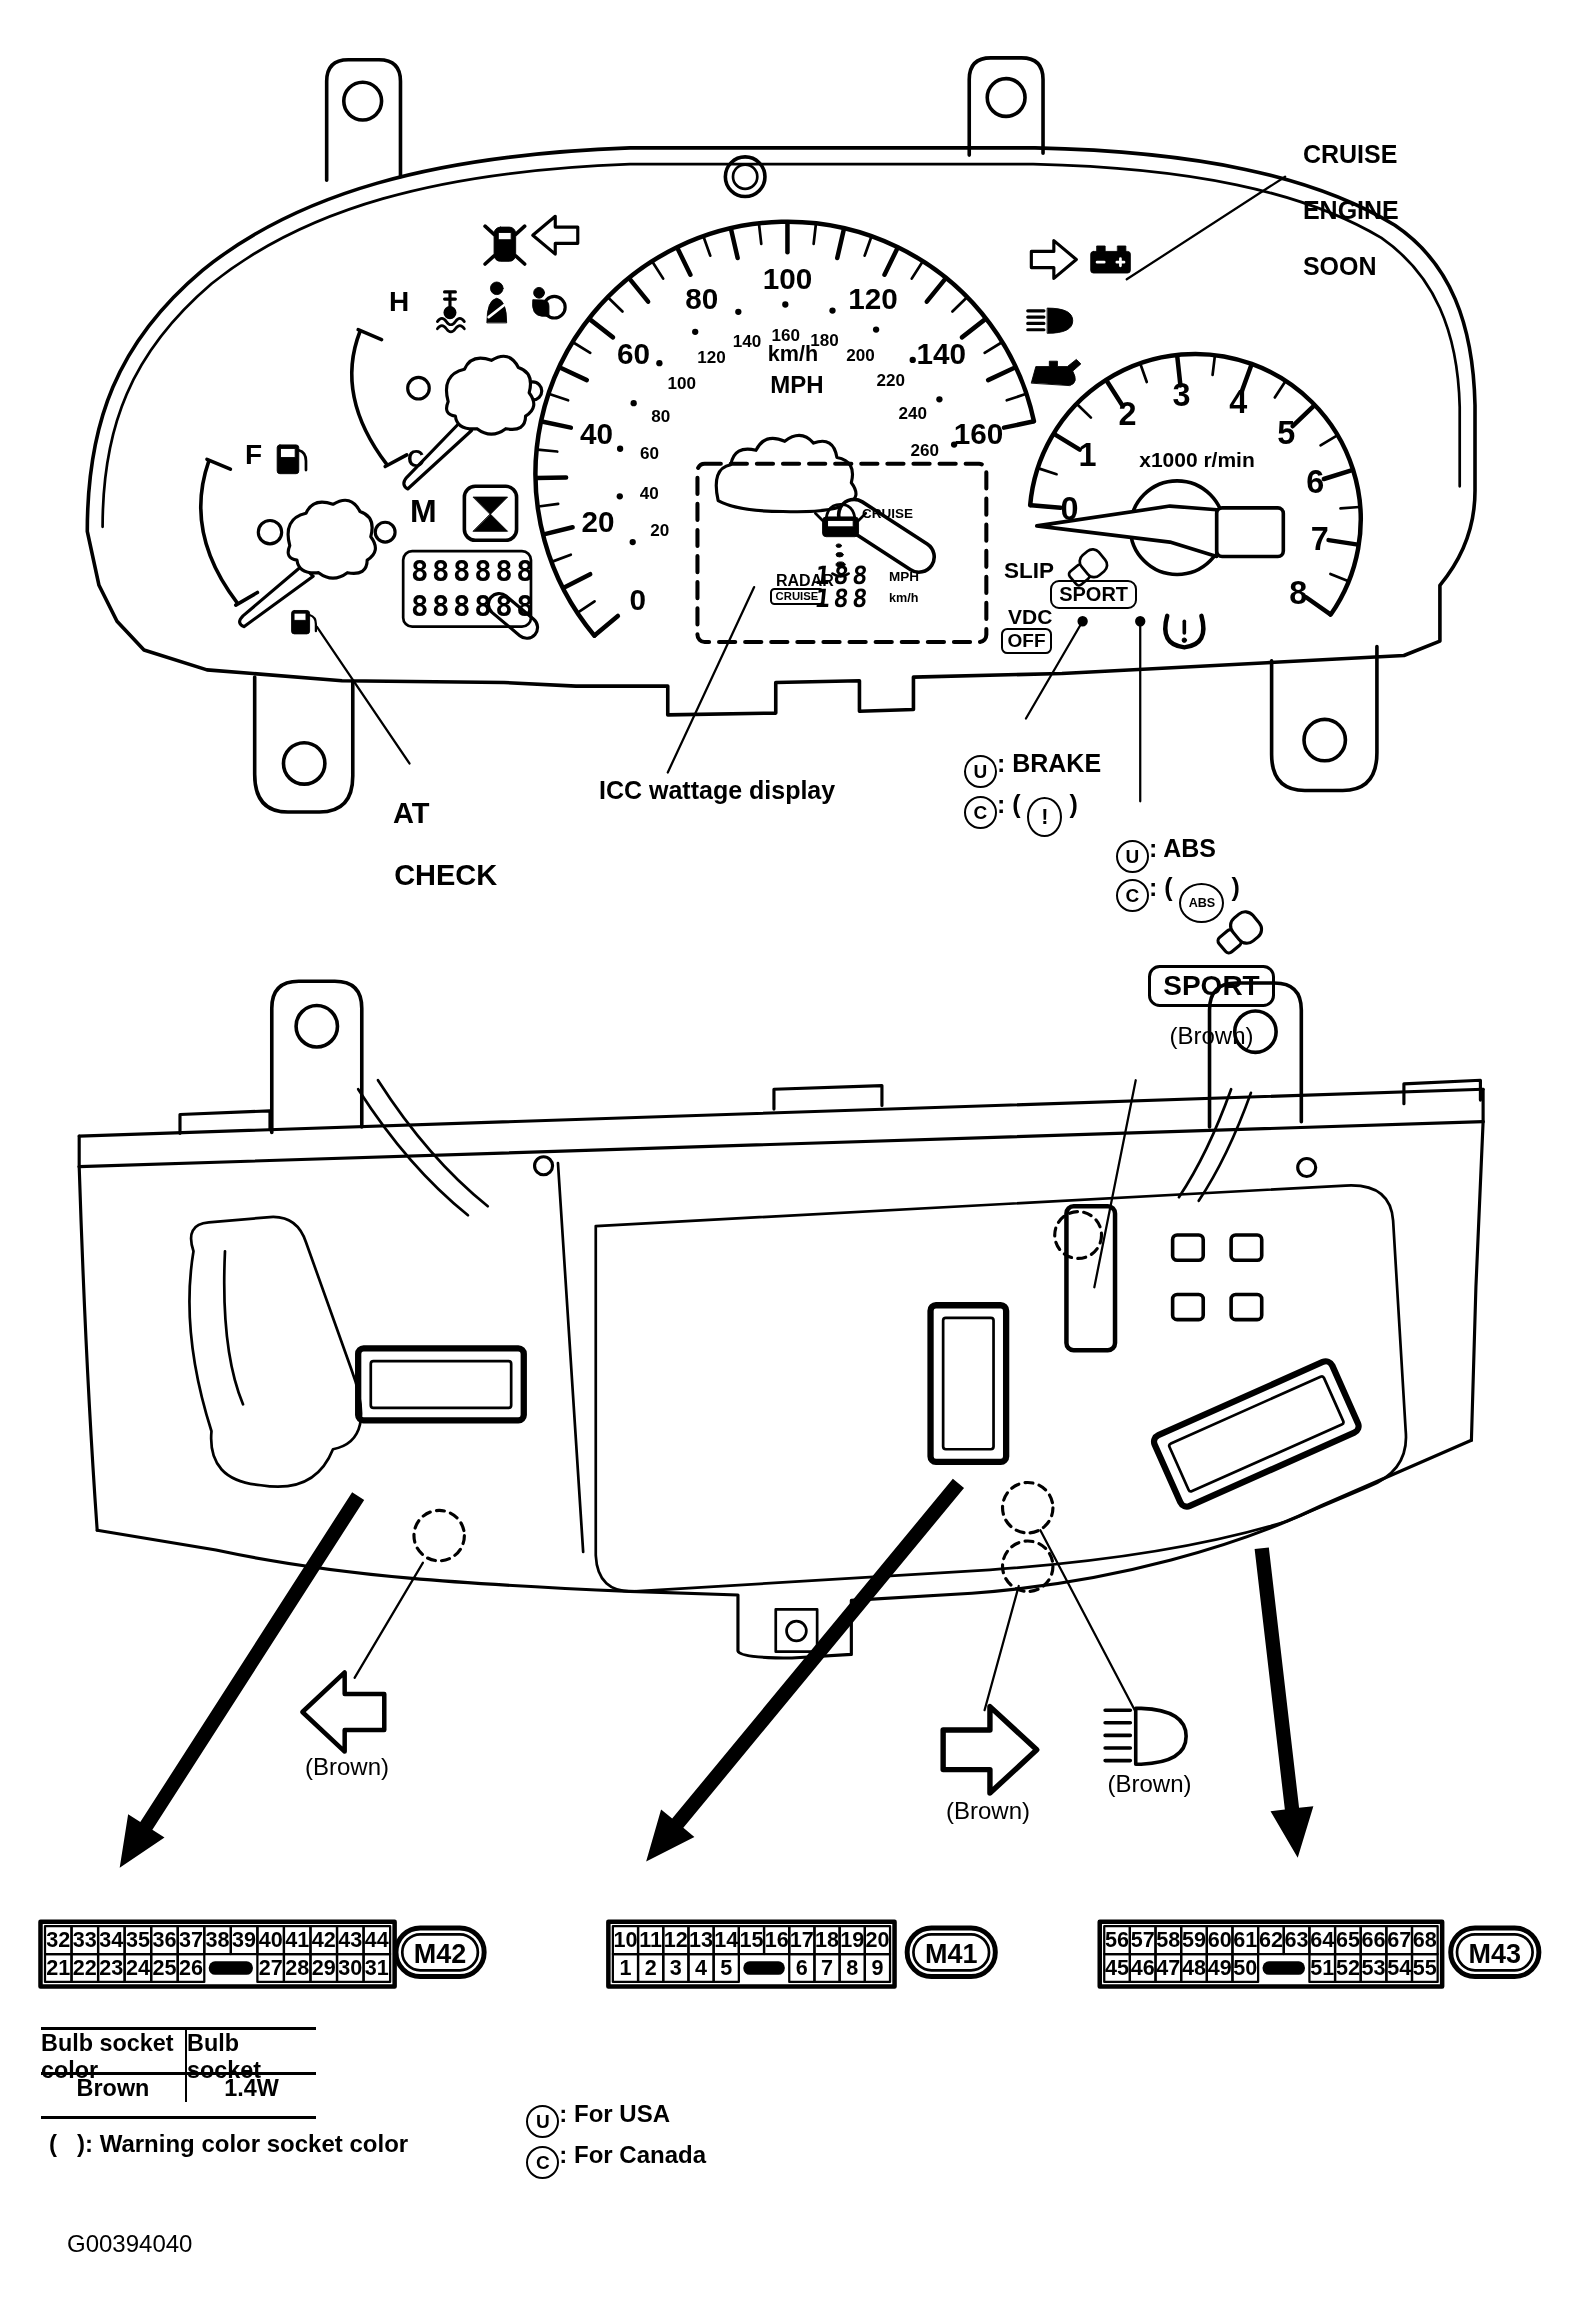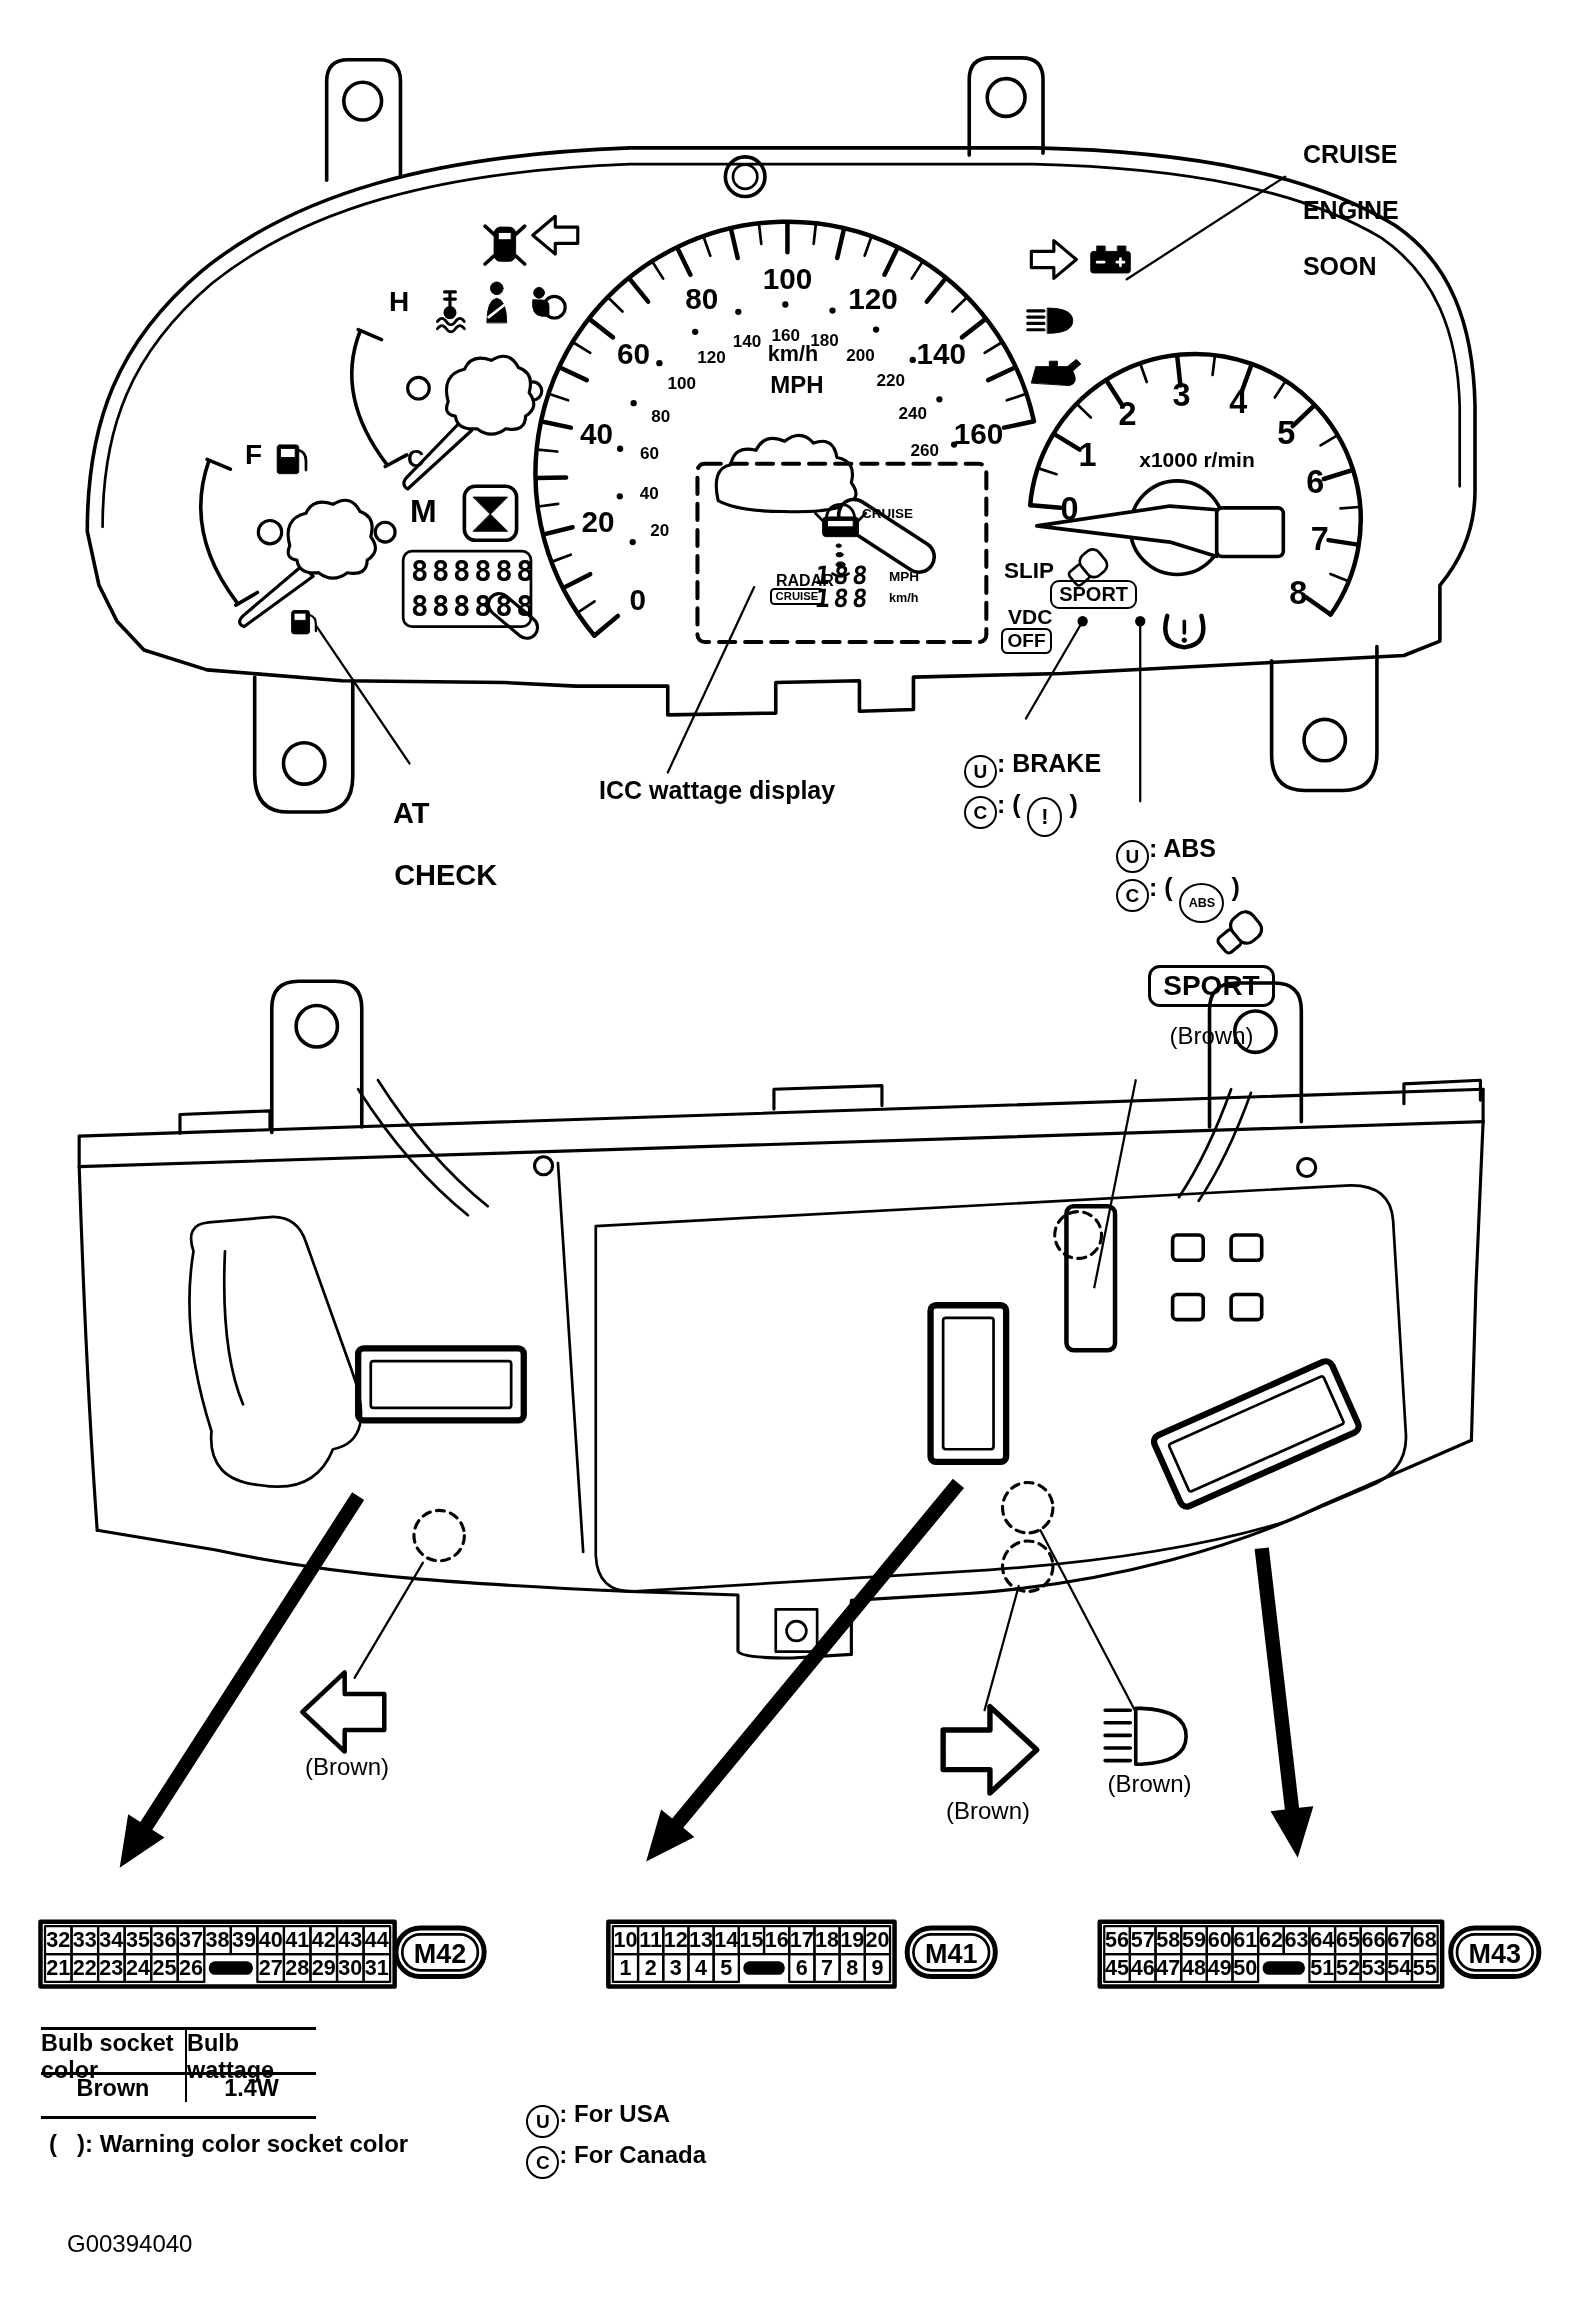--- a/index.html
+++ b/index.html
@@ -571,21 +571,21 @@
 
 <div class="lbl ctr" style="left:1143px;top:965px;width:137px"><span class="boxed" style="font-size:28px;border-width:3.6px;border-radius:11.7px;padding:1.8px 12.6px">SPORT</span></div>
 <div class="lbl ctr" style="left:1143px;top:1022px;width:137px;font-size:24px">(Brown)</div>
 <div class="lbl ctr" style="left:293px;top:1753px;width:108px;font-size:24px">(Brown)</div>
 <div class="lbl ctr" style="left:932px;top:1797px;width:112px;font-size:24px">(Brown)</div>
 <div class="lbl ctr" style="left:1091px;top:1770px;width:117px;font-size:24px">(Brown)</div>
 
 <div style="position:absolute;left:41px;top:2027px;width:275px">
   <div class="trow" style="border-top:3.6px solid #000;border-bottom:3.6px solid #000;height:42px">
     <div class="tc1">Bulb socket color</div>
-    <div class="tc2">Bulb wattage</div>
+    <div class="tc2">Bulb socket</div>
   </div>
   <div class="trow" style="border-bottom:3.6px solid #000;height:41px">
     <div class="tc1">Brown</div>
     <div class="tc2">1.4W</div>
   </div>
 </div>
 
 <div class="lbl b" style="left:49px;top:2130px;font-size:24px">(   ): Warning color socket color</div>
 <div class="lbl b" style="left:513px;top:2072px;font-size:24px">
   <span class="circ">U</span><span>: For USA</span>

